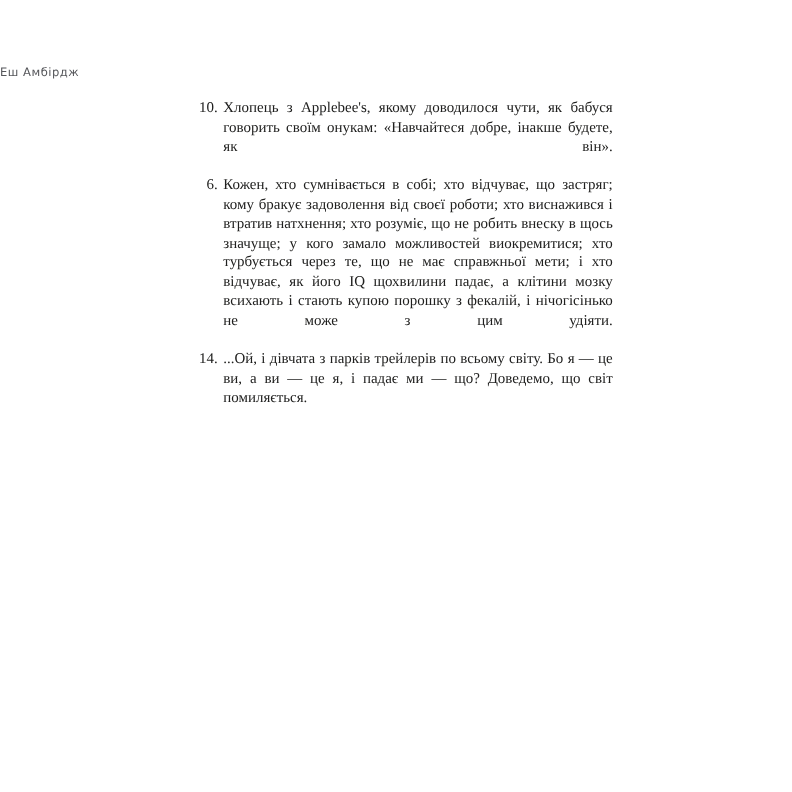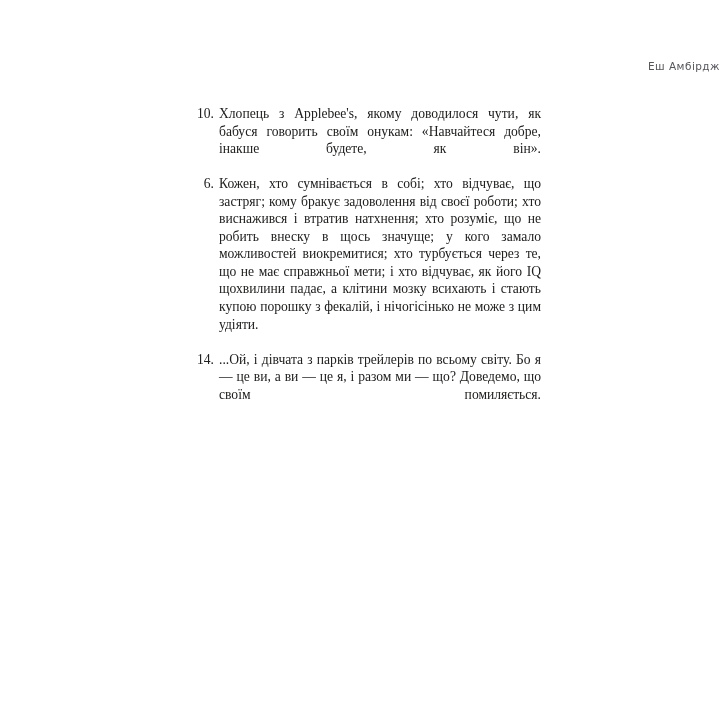--- a/index.html
+++ b/index.html
@@ -21,40 +21,40 @@
     height: 720px;
     background: #ffffff;
   }
 
   
   .running-head {
     position: absolute;
     left: 0;
     right: 0;
     top: 59px;
-    text-align: right;
+    text-align: left;
     font-family: "DejaVu Sans", "Liberation Sans", sans-serif;
     font-size: 10.5px;
     letter-spacing: 0.45px;
     color: #55565a;
     line-height: 14px;
     white-space: nowrap;
   }
 
   
   .text-block {
     position: absolute;
     left: 180px;
     top: 89px;
     width: 377px;
   }
 
   ol.numbered-list {
     list-style: none;
-    margin: 16px;
+    margin: 0;
     padding: 0;
   }
 
   ol.numbered-list > li {
     position: relative;
     padding-left: 23px;
     margin: 0 0 0 0;
     font-size: 13.6px;
     line-height: 17.55px;
     text-align: justify;
@@ -101,19 +101,19 @@
       </li>
 
       <li>
         <span class="marker">6.</span>
         <span class="body">Кожен, хто сумнівається в собі; хто відчуває, що застряг; кому бракує задоволення від своєї роботи; хто виснажив­ся і втратив натхнення; хто розуміє, що не робить внеску в щось значуще; у кого замало можливостей виокремити­ся; хто турбується через те, що не має справжньої мети; і хто відчуває, як його IQ щохвилини падає, а клітини мозку всихають і стають купою порошку з фекалій, і нічо­гісінько не може з цим удіяти.</span>
       </li>
 
 
       <li>
         <span class="marker">14.</span>
-        <span class="body">...Ой, і дівчата з парків трейлерів по всьому світу. Бо я — це ви, а ви — це я, і разом ми — що? Доведемо, що своїм помиляється.</span>
+        <span class="body">...Ой, і дівчата з парків трейлерів по всьому світу. Бо я — це ви, а ви — це я, і падає ми — що? Доведемо, що світ помиляється.</span>
       </li>
 
     </ol>
   </div>
 
 </div>
 
 </body></html>

